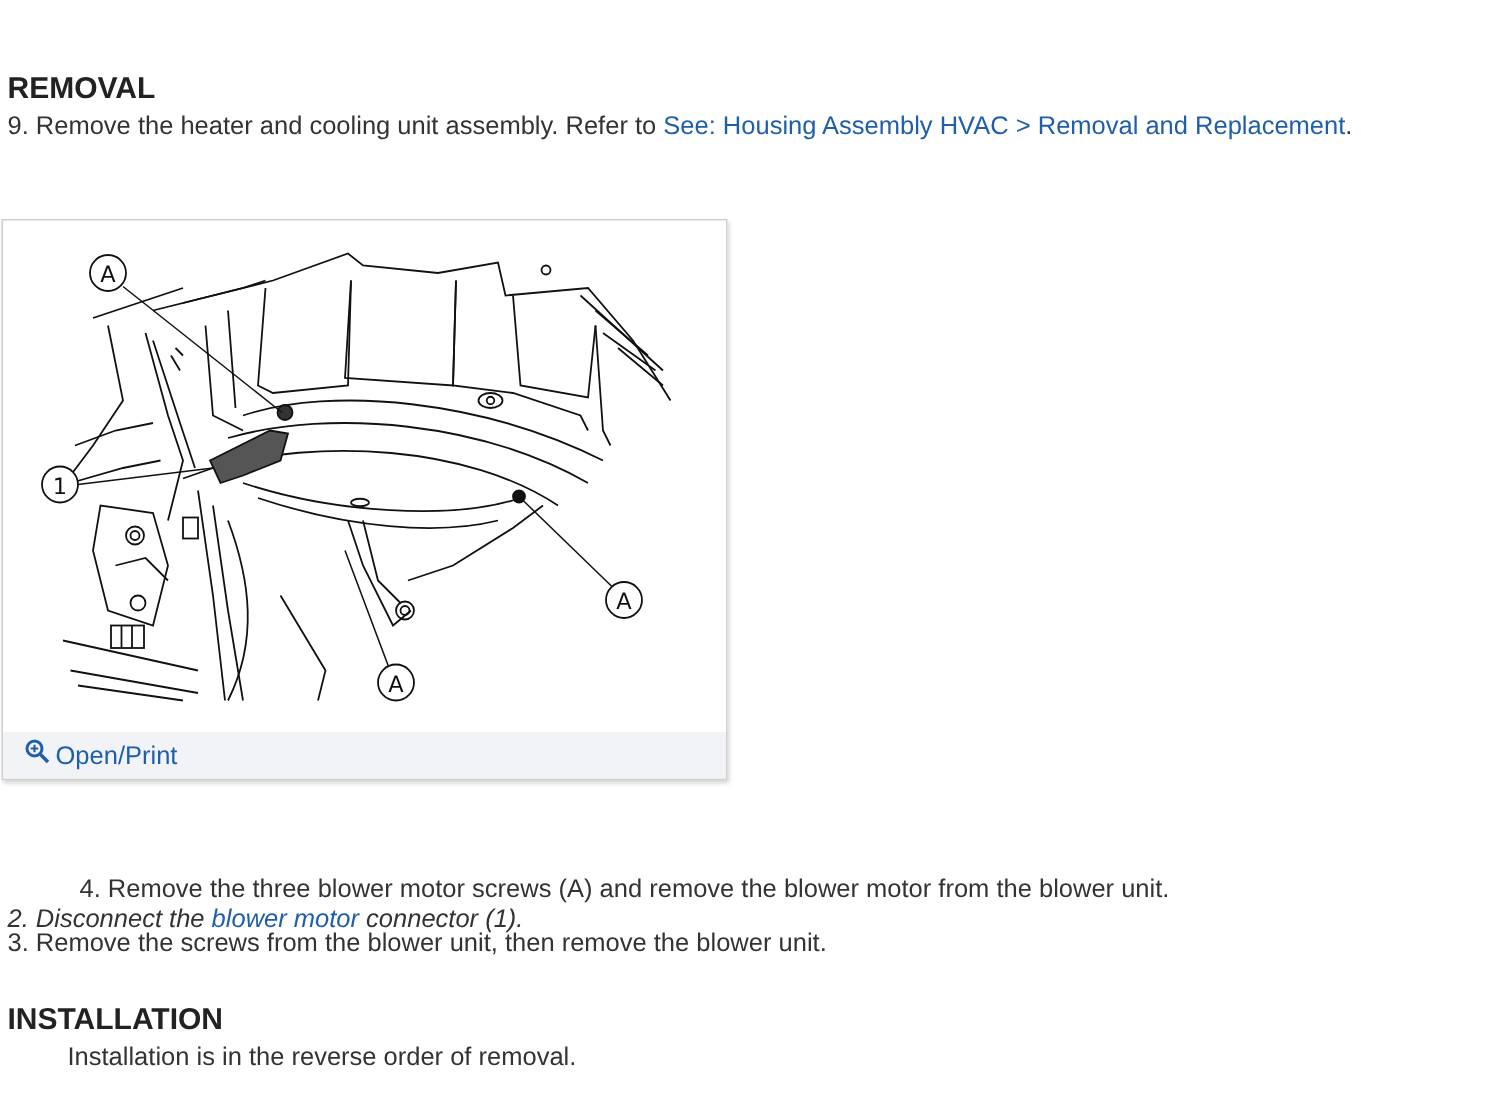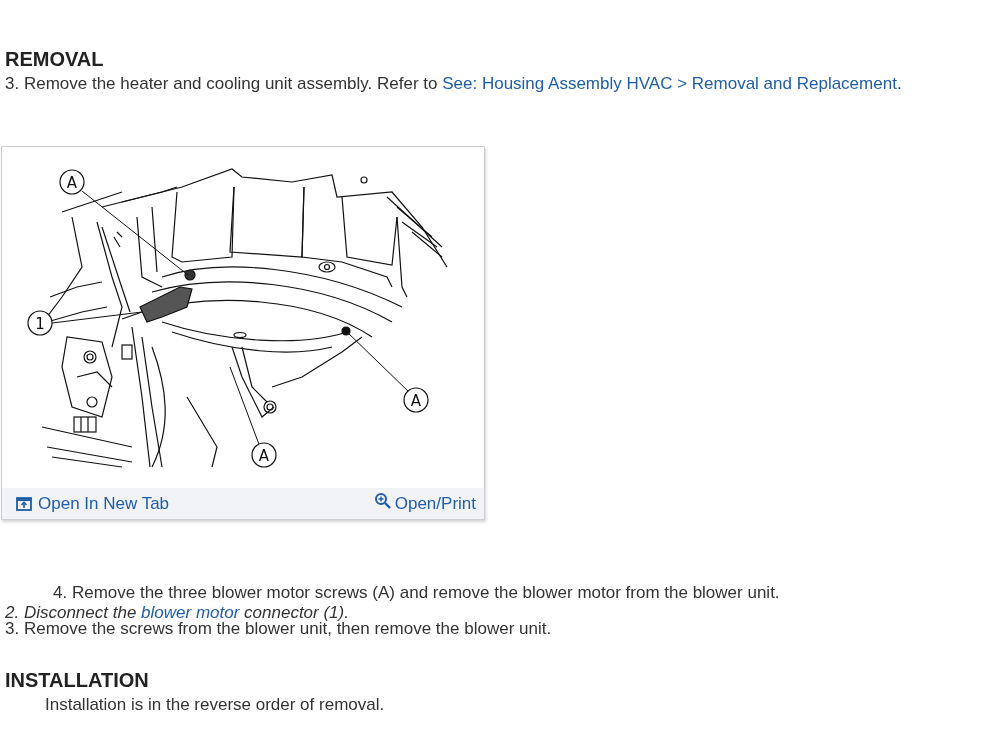--- a/index.html
+++ b/index.html
@@ -22,21 +22,21 @@
     padding: 0 8px 0 14px; box-sizing: border-box; font-size: 17px;
   }
   .fig-btn { display: flex; align-items: center; color: #1f5ea8; cursor: pointer; }
   .fig-btn svg { position: static; margin-right: 6px; }
 </style>
 </head>
 <body>
 
 <div class="line heading" style="top:48px;">REMOVAL</div>
 <div class="line" style="top:73px;">
-  <span>3. Remove the heater and cooling unit assembly. Refer to </span><a class="link">See: Housing Assembly HVAC &gt; Removal and Replacement</a><span>.</span>
+  <span>9. Remove the heater and cooling unit assembly. Refer to </span><a class="link">See: Housing Assembly HVAC &gt; Removal and Replacement</a><span>.</span>
 </div>
 
 <div class="figure">
   <svg width="482" height="340" viewBox="0 0 482 340" fill="none" stroke="#111" stroke-width="1.2">
 
     <path d="M100 60 L180 40 L230 22 L240 30 L290 35 L330 28 L335 50 L390 45 L420 80 L445 120"></path>
     <path d="M120 55 L160 45 L175 40"></path>
     <path d="M175 45 L170 110 L180 115 L230 110 L232 40"></path>
     <path d="M232 40 L228 105 L300 110 L302 40"></path>
     <path d="M302 40 L300 110 L340 115 L385 130 L390 140"></path>
@@ -100,28 +100,20 @@
     <circle cx="262" cy="308" r="12" fill="#fff"></circle>
     <g font-family="DejaVu Sans, sans-serif" font-size="15" fill="#111" stroke="none" text-anchor="middle">
       <text x="70" y="41">A</text>
       <text x="38" y="182">1</text>
       <text x="414" y="259">A</text>
       <text x="262" y="314">A</text>
     </g>
   </svg>
   <div class="fig-bar">
     <div class="fig-btn">
-      <svg width="16" height="14" viewBox="0 0 16 14">
-        <rect x="1" y="1" width="14" height="12" fill="none" stroke="#1f5ea8" stroke-width="1.8"></rect>
-        <rect x="1" y="1" width="14" height="3" fill="#1f5ea8"></rect>
-        <path d="M8 11 L8 6 M5.5 8 L8 5.5 L10.5 8" stroke="#1f5ea8" stroke-width="1.6" fill="none"></path>
-      </svg>
-      <span>Open In New Tab</span>
-    </div>
-    <div class="fig-btn">
       <svg width="18" height="18" viewBox="0 0 18 18" style="margin-right:3px;margin-top:-6px;">
         <circle cx="7" cy="7" r="5" fill="none" stroke="#1f5ea8" stroke-width="2"></circle>
         <path d="M11 11 L16 16" stroke="#1f5ea8" stroke-width="2.4"></path>
         <path d="M7 4.5 L7 9.5 M4.5 7 L9.5 7" stroke="#1f5ea8" stroke-width="1.4"></path>
       </svg>
       <span>Open/Print</span>
     </div>
   </div>
 </div>
 

